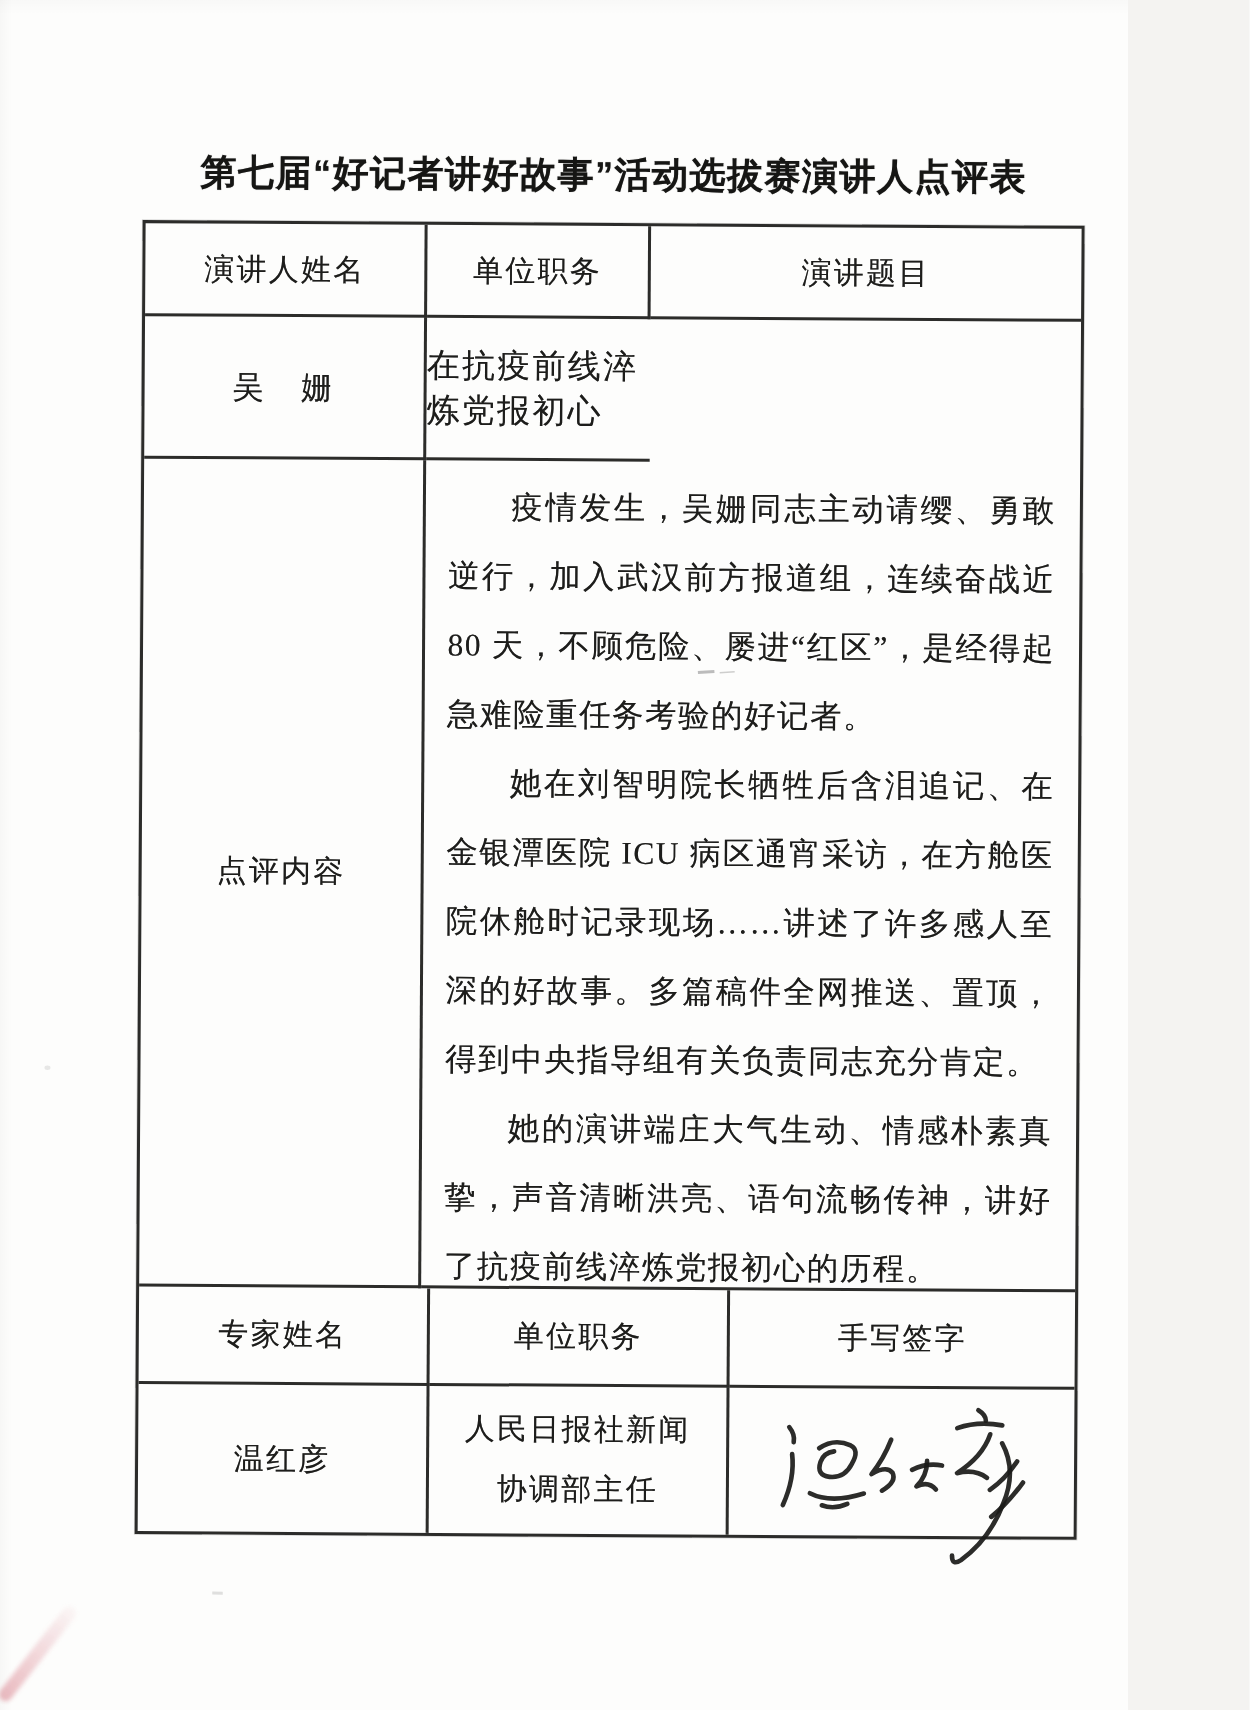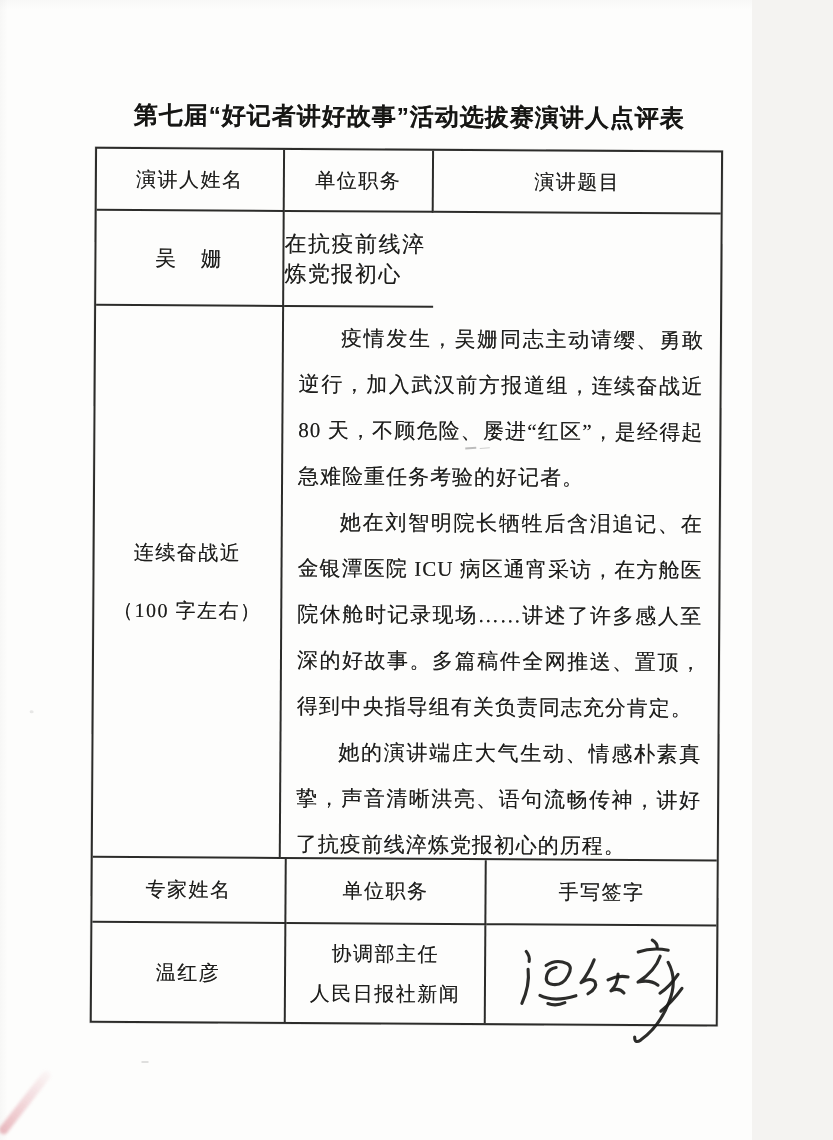--- a/index.html
+++ b/index.html
@@ -137,39 +137,38 @@
         <div class="c">演讲人姓名</div>
         <div class="c">单位职务</div>
         <div class="c lc">演讲题目</div>
 
         <div class="c name-cell">吴　姗</div>
         <div class="c lc topic-cell">在抗疫前线淬炼党报初心</div>
       </div>
 
       <div class="sec secB">
         <div class="c label-cell">
-          <span>连续奋战近</span>
-          <span>（100 字左右）</span>
+          <span>点评内容</span>
         </div>
         <div class="c lc content-cell">
           <p>疫情发生，吴姗同志主动请缨、勇敢逆行，加入武汉前方报道组，连续奋战近 80 天，不顾危险、屡进“红区”，是经得起急难险重任务考验的好记者。</p>
           <p>她在刘智明院长牺牲后含泪追记、在金银潭医院 ICU 病区通宵采访，在方舱医院休舱时记录现场……讲述了许多感人至深的好故事。多篇稿件全网推送、置顶，得到中央指导组有关负责同志充分肯定。</p>
           <p>她的演讲端庄大气生动、情感朴素真挚，声音清晰洪亮、语句流畅传神，讲好了抗疫前线淬炼党报初心的历程。</p>
         </div>
       </div>
 
       <div class="sec secC">
         <div class="c">专家姓名</div>
         <div class="c">单位职务</div>
         <div class="c lc">手写签字</div>
 
         <div class="c nb">温红彦</div>
         <div class="c nb unit-cell">
+          <span>人民日报社新闻</span>
           <span>协调部主任</span>
-          <span>人民日报社新闻</span>
         </div>
         <div class="c lc nb sig-cell">
           <svg width="185" height="125" viewBox="0 0 185 125" role="img" aria-label="温红彦">
 
             <path class="sig-stroke" d="M16,22 q4,5 3,10"></path>
             <path class="sig-stroke" d="M18,40 q2,16 -6,34"></path>
             <path class="sig-stroke" d="M36,36 q10,-7 21,-2 q6,3 1,12 q-5,10 -15,9 q-9,-1 -6,-10 q2,-6 9,-7"></path>
             <path class="sig-stroke" d="M30,66 q14,7 36,0"></path>
             <path class="sig-stroke" d="M38,74 q8,3 17,-1"></path>
 

